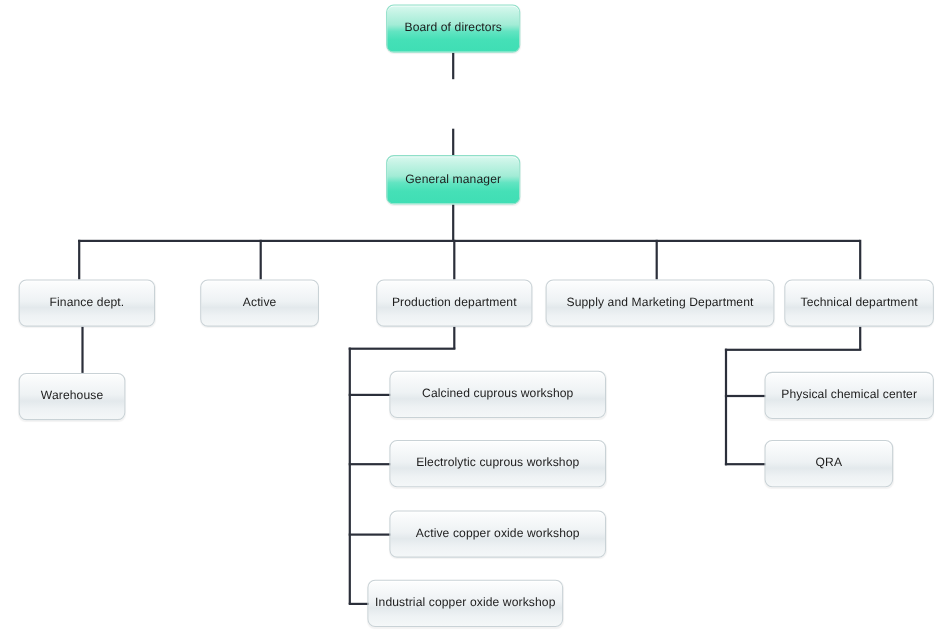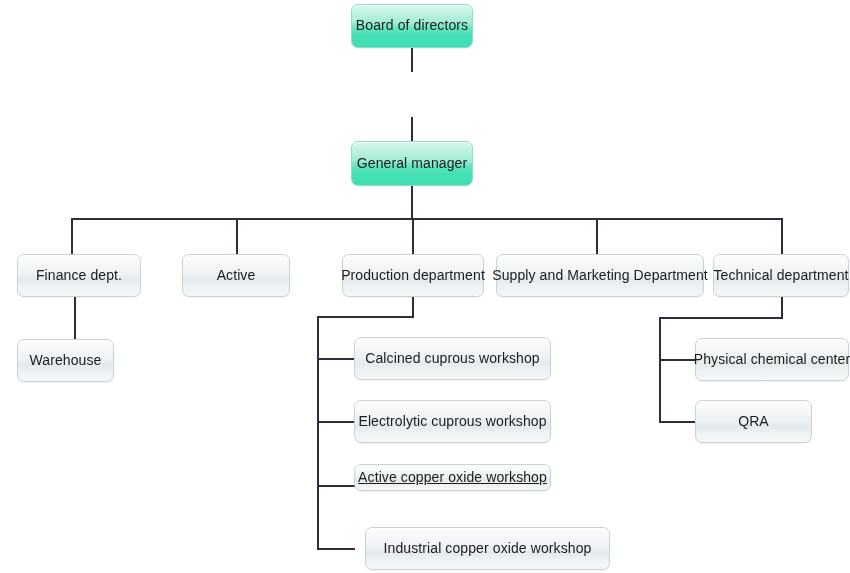--- a/index.html
+++ b/index.html
@@ -19,21 +19,21 @@
     overflow: hidden;
   }
   .node {
     position: absolute;
     box-sizing: border-box;
     border-radius: 7px;
     display: flex;
     align-items: center;
     justify-content: center;
     text-align: right;
-    font-size: 14px;
+    font-size: 11px;
     line-height: 1.25;
     color: #1c1c1c;
     letter-spacing: 0.1px;
     z-index: 3;
     padding: 0 24px;
   }
   
   .node.teal {
     border: 1px solid #8fdfc8;
     background: linear-gradient(to bottom,
@@ -141,25 +141,25 @@
   </div>
 
   <div class="node gray" style="left:354px; top:337px; width:197px; height:43px;">
     <span class="node-label">Calcined cuprous workshop</span>
   </div>
 
   <div class="node gray" style="left:354px; top:400px; width:197px; height:43px;">
     <span class="node-label">Electrolytic cuprous workshop</span>
   </div>
 
-  <div class="node gray" style="left:354px; top:464px; width:197px; height:27px;text-decoration:underline;">
+  <div class="node gray" style="left:354px; top:464px; width:197px; height:43px;">
     <span class="node-label">Active copper oxide workshop</span>
   </div>
 
-  <div class="node gray" style="left:365px; top:527px; width:245px; height:43px;">
+  <div class="node gray" style="left:334px; top:527px; width:178px; height:43px;">
     <span class="node-label">Industrial copper oxide workshop</span>
   </div>
 
   <div class="node gray" style="left:695px; top:338px; width:154px; height:43px;">
     <span class="node-label">Physical chemical center</span>
   </div>
 
   <div class="node gray" style="left:695px; top:400px; width:117px; height:43px;">
     <span class="node-label">QRA</span>
   </div>

